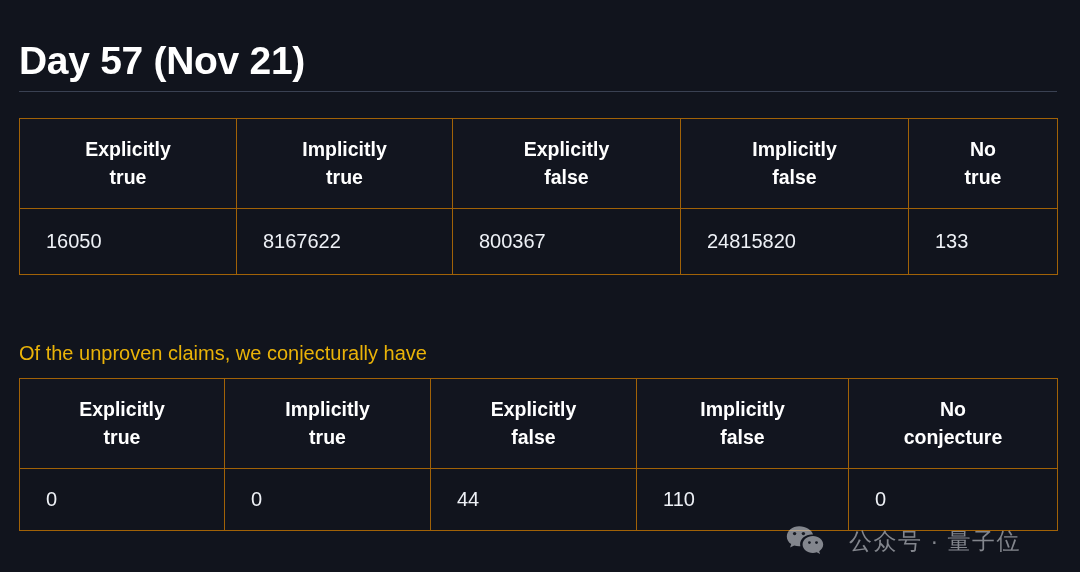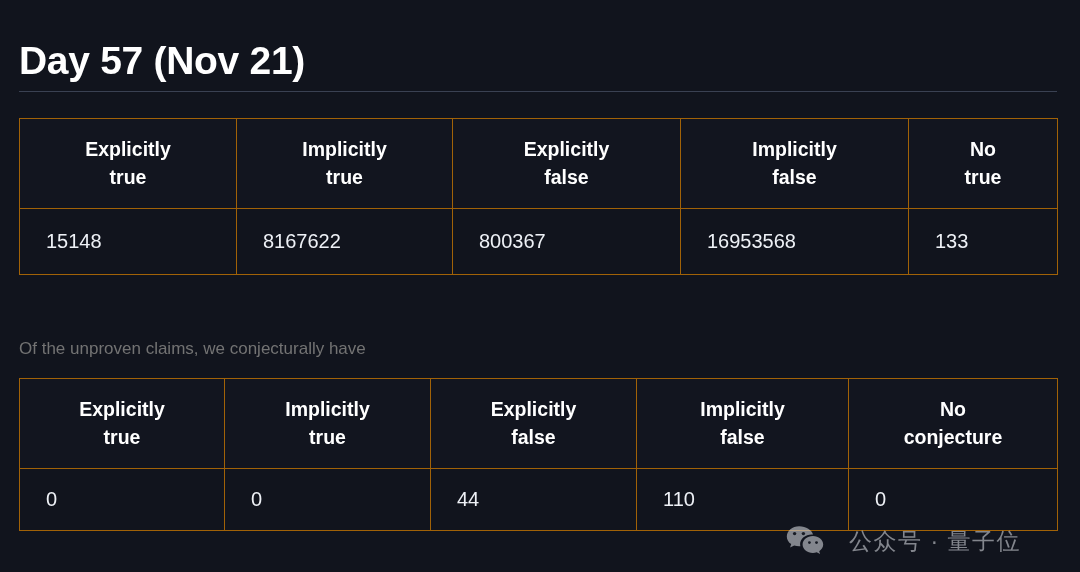--- a/index.html
+++ b/index.html
@@ -77,22 +77,22 @@
   #table-claims .c2 { width: 228px; }
   #table-claims .c3 { width: 228px; }
   #table-claims .c4 { width: 149px; }
   #table-claims th { height: 68px; box-sizing: border-box; }
   #table-claims td { height: 66px; box-sizing: border-box; }
 
   .lead-text {
     position: absolute;
     left: 19px;
     top: 322px;
-    font-size: 17px;
-    color: #737373;
+    font-size: 20px;
+    color: #eab308;
     white-space: nowrap;
   }
 
   
   #table-conjecture { left: 19px; top: 378px; width: 1038px; }
   #table-conjecture .c0 { width: 205px; }
   #table-conjecture .c1 { width: 206px; }
   #table-conjecture .c2 { width: 206px; }
   #table-conjecture .c3 { width: 212px; }
   #table-conjecture .c4 { width: 209px; }
@@ -152,24 +152,24 @@
           <div>false</div>
         </th>
         <th class="c4">
           <div>No</div>
           <div>true</div>
         </th>
       </tr>
     </thead>
     <tbody>
       <tr>
-        <td>15148</td>
+        <td>16050</td>
         <td>8167622</td>
         <td>800367</td>
-        <td>16953568</td>
+        <td>24815820</td>
         <td>133</td>
       </tr>
     </tbody>
   </table>
 
   <p class="lead-text">Of the unproven claims, we conjecturally have</p>
 
   <table class="grid" id="table-conjecture">
     <thead>
       <tr>

